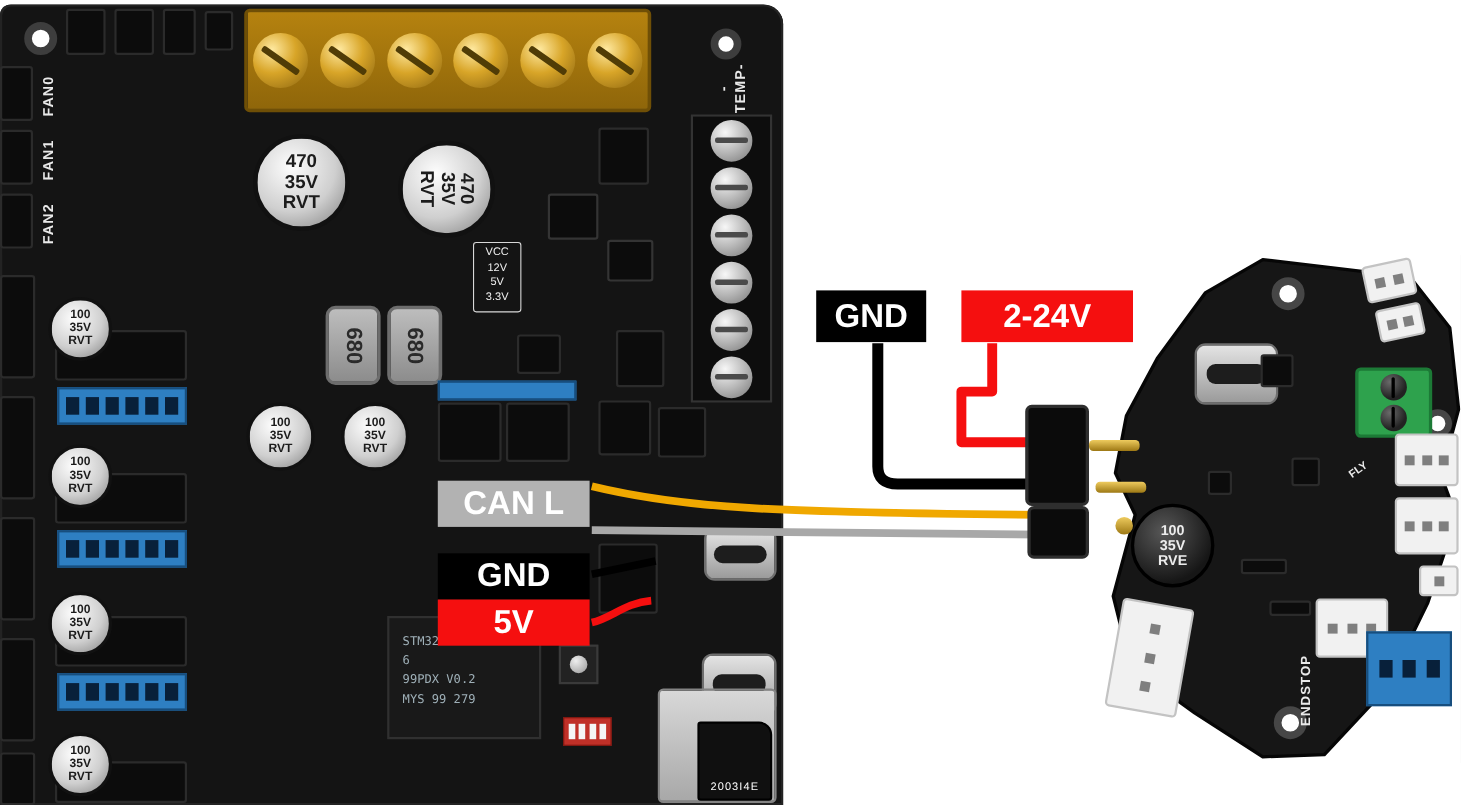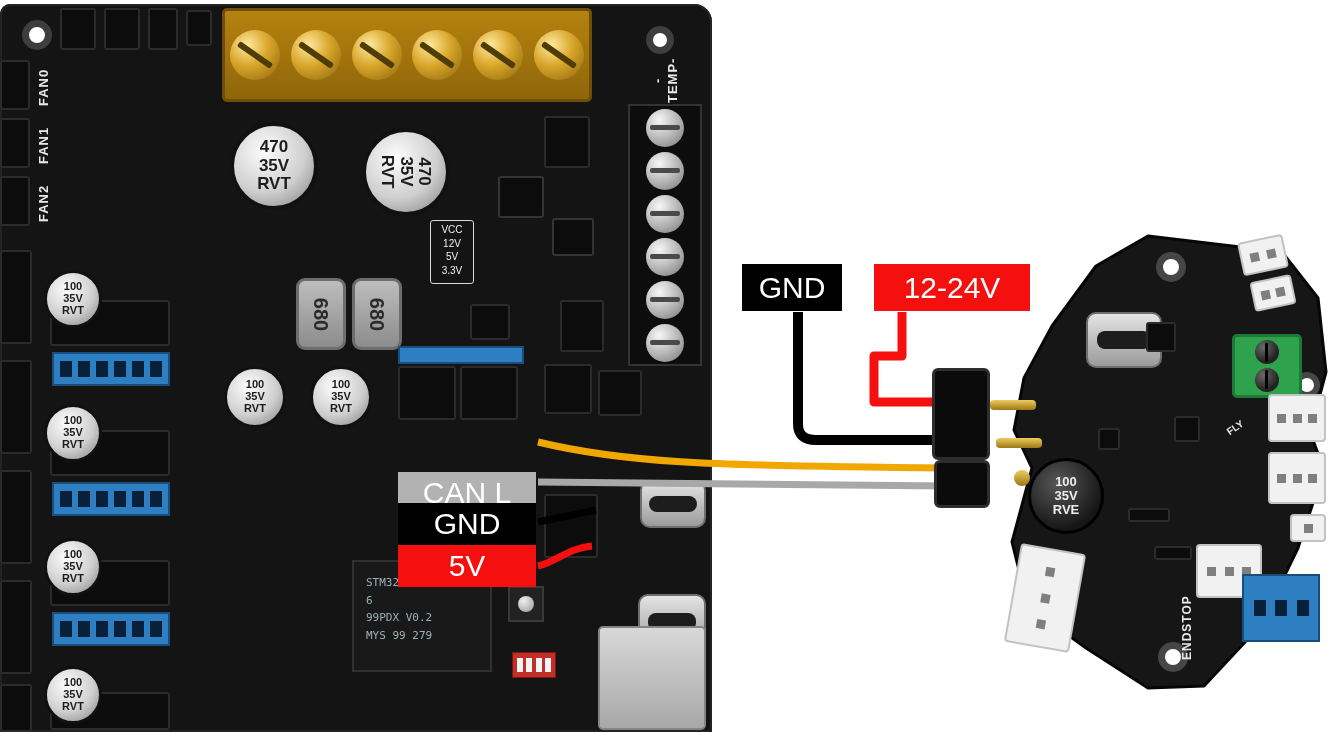--- a/index.html
+++ b/index.html
@@ -79,21 +79,21 @@
                 display:flex; align-items:center; justify-content:space-evenly; }
   .wc-hole { width:9px; height:9px; background:#7f7f7f; display:block; }
   .green-term { background:#2ea24d; border:3px solid #1c7a36; border-radius:5px;
                 display:flex; flex-direction:column; align-items:center;
                 justify-content:space-evenly; }
 
   .plug { background:#0b0b0b; border:3px solid #2e2e2e; border-radius:6px; z-index:6; }
   .gold { background:linear-gradient(180deg,#eecb5e,#9d7814); border-radius:4px; z-index:7; }
 
   .wire-label { display:flex; align-items:center; justify-content:center; color:#fff;
-                font-size:30px; z-index:8; }
+                font-size:30px; z-index:8;font-weight:bold; }
   .lbl-black { background:#000; }
   .lbl-red   { background:#f50f0f; }
   .lbl-yellow{ background:#f0a800; }
   .lbl-gray  { background:#b2b2b2; }
 
   svg.layer { position:absolute; left:0; top:0; pointer-events:none; }
 </style>
 </head>
 <body>
 
@@ -256,20 +256,23 @@
         <i></i>
         <i></i>
         <i></i>
         <i></i>
       </div>
 
     <div class="abs usbc" style="left:640px;top:476px;width:66px;height:48px;"></div>
     <div class="abs usbc" style="left:638px;top:542px;width:68px;height:56px;"></div>
 
     <div class="abs sd-slot" style="left:598px;top:622px;width:108px;height:104px;"></div>
+    <div class="abs sd-card" style="left:634px;top:652px;width:68px;height:72px;">
+      <span>2003I4E</span>
+    </div>
   </div>
 
   <svg class="layer" width="1328" height="732">
     <path d="M1148 236 L1282 252 L1318 298 L1326 372 L1310 432 L1324 470 L1298 548
              L1260 626 L1204 686 L1148 688 L1086 648 L1028 606 L1012 542 L1032 468
              L1014 430 L1024 378 L1052 326 L1096 266 Z" fill="#161616" stroke="#060606" stroke-width="3" stroke-linejoin="round"></path>
   </svg>
 
   <div class="abs hole" style="left:1156px;top:252px;width:30px;height:30px;border:7px solid #464646;z-index:4;"></div>
   <div class="abs hole" style="left:1158px;top:642px;width:30px;height:30px;border:7px solid #464646;z-index:4;"></div>
@@ -346,19 +349,19 @@
     <path d="M538 566 C 556 562, 568 548, 592 546" fill="none" stroke="#f50f0f" stroke-width="7"></path>
   </svg>
 
   <div class="abs plug" style="left:932px;top:368px;width:58px;height:92px;"></div>
   <div class="abs plug" style="left:934px;top:460px;width:56px;height:48px;"></div>
   <div class="abs gold" style="left:990px;top:400px;width:46px;height:10px;"></div>
   <div class="abs gold" style="left:996px;top:438px;width:46px;height:10px;"></div>
   <div class="abs gold" style="left:1014px;top:470px;width:16px;height:16px;border-radius:50%;"></div>
 
   <div class="abs wire-label lbl-black" style="left:742px;top:264px;width:100px;height:47px;">GND</div>
-  <div class="abs wire-label lbl-red" style="left:874px;top:264px;width:156px;height:47px;">12-24V</div>
-
-  <div class="abs wire-label lbl-gray" style="left:398px;top:472px;width:138px;height:42px;">CAN L</div>
+  <div class="abs wire-label lbl-red" style="left:874px;top:264px;width:156px;height:47px;">2-24V</div>
+
+  <div class="abs wire-label lbl-gray" style="left:398px;top:437px;width:138px;height:42px;">CAN L</div>
   <div class="abs wire-label lbl-black" style="left:398px;top:503px;width:138px;height:42px;">GND</div>
   <div class="abs wire-label lbl-red" style="left:398px;top:545px;width:138px;height:42px;">5V</div>
 
 </div>
 
 </body></html>

